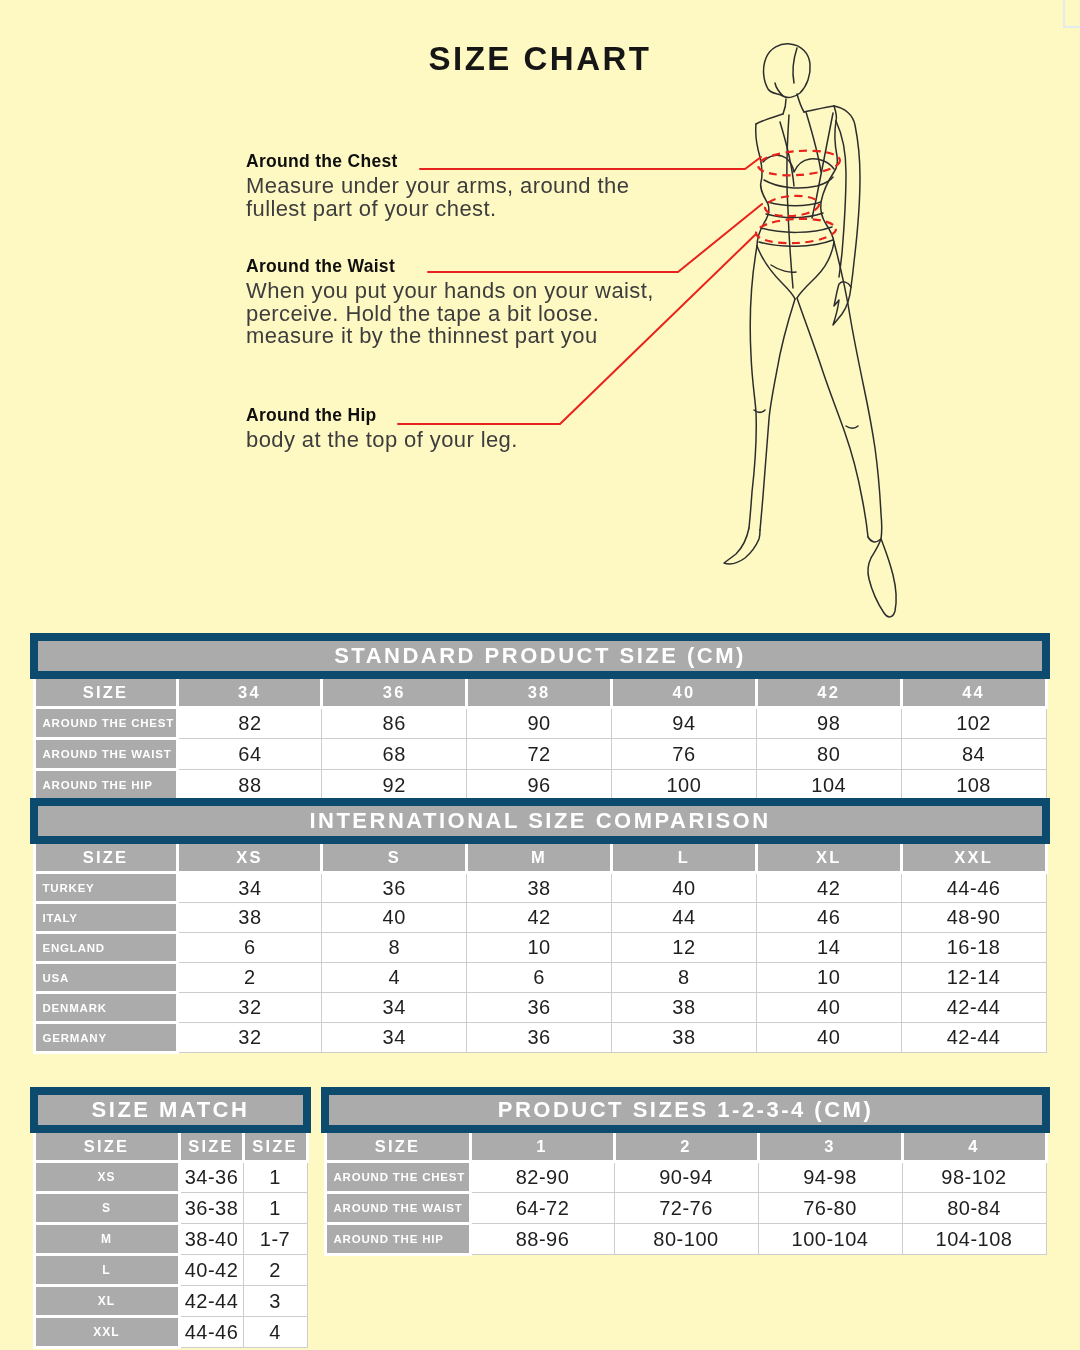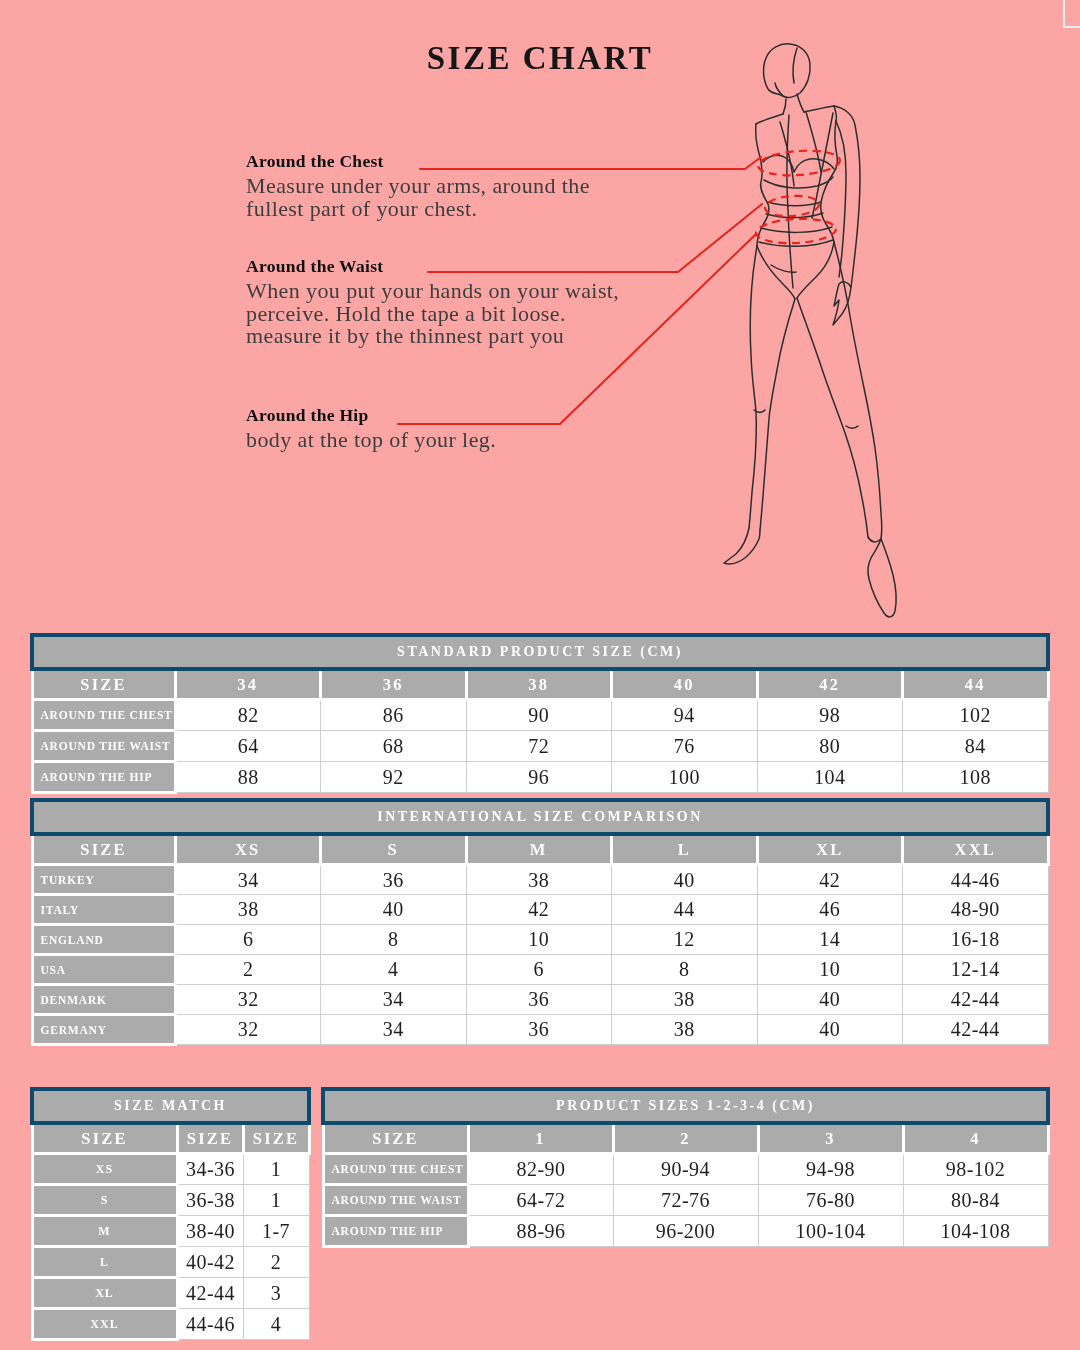--- a/index.html
+++ b/index.html
@@ -1,38 +1,38 @@
 <!DOCTYPE html>
 <html><head>
 <meta charset="utf-8">
 <style>
   html,body{margin:0;padding:0;background:#ffffff;}
   .page{
-    position:relative; width:1080px; height:1350px; background:#fca5a5;
-    font-family:Liberation Serif, serif; overflow:hidden;
+    position:relative; width:1080px; height:1350px; background:#fef9c3;
+    font-family:Liberation Sans, sans-serif; overflow:hidden;
   }
   
   .page-title{
     position:absolute; left:0; top:40px; width:1080px; text-align:center;
     font-size:33px; font-weight:bold; letter-spacing:2.5px; color:#161616; margin:0;
   }
   .fragment{
     position:absolute; left:1063px; top:0; width:17px; height:26px;
     border-left:2px solid #e3ebee; border-bottom:2px solid #e3ebee;
   }
   .fig-svg{position:absolute; left:0; top:0;}
   .callout{position:absolute; left:246px;}
   .callout-title{font-size:17.5px; line-height:21px; font-weight:bold; color:#0f0f0f; letter-spacing:0.3px; margin-bottom:3px;}
   .callout-line{font-size:22px; line-height:22.5px; color:#3d3d3d; letter-spacing:0.4px;}
   
   table.sz{position:absolute; border-collapse:collapse; table-layout:fixed;}
   .sz td,.sz th{padding:0; margin:0;}
   .sz .t{
-    background:#ababab; color:#fff; font-weight:bold; font-size:14px;
-    letter-spacing:2.5px; text-align:center; height:30px; border:4px solid #0c4a6e;
+    background:#ababab; color:#fff; font-weight:bold; font-size:22px;
+    letter-spacing:2.5px; text-align:center; height:30px; border:8px solid #0c4a6e;
   }
   .sz .h{background:#ababab; color:#fff; font-weight:bold; border:3px solid #fff;}
   .sz .head-row .h{font-size:16.5px; letter-spacing:2.2px; height:27px; text-align:center;}
   .sz .lbl{font-size:11.5px; letter-spacing:0.8px; text-align:left; padding-left:7px;}
   .sz .d{
     background:#fff; border:1px solid #cdcdcd; color:#1f1f1f;
     font-size:20px; letter-spacing:0.5px; text-align:center; font-weight:normal;
   }
   .sz .data-row{height:31px;}
   .tbl-international .data-row{height:30px;}
@@ -341,20 +341,20 @@
         <tr class="data-row">
           <th class="h lbl">AROUND THE WAIST</th>
           <td class="d">64-72</td>
           <td class="d">72-76</td>
           <td class="d">76-80</td>
           <td class="d">80-84</td>
         </tr>
         <tr class="data-row">
           <th class="h lbl">AROUND THE HIP</th>
           <td class="d">88-96</td>
-          <td class="d">96-200</td>
+          <td class="d">80-100</td>
           <td class="d">100-104</td>
           <td class="d">104-108</td>
         </tr>
       </tbody>
     </table>
 
 </div>
 
 </body></html>

